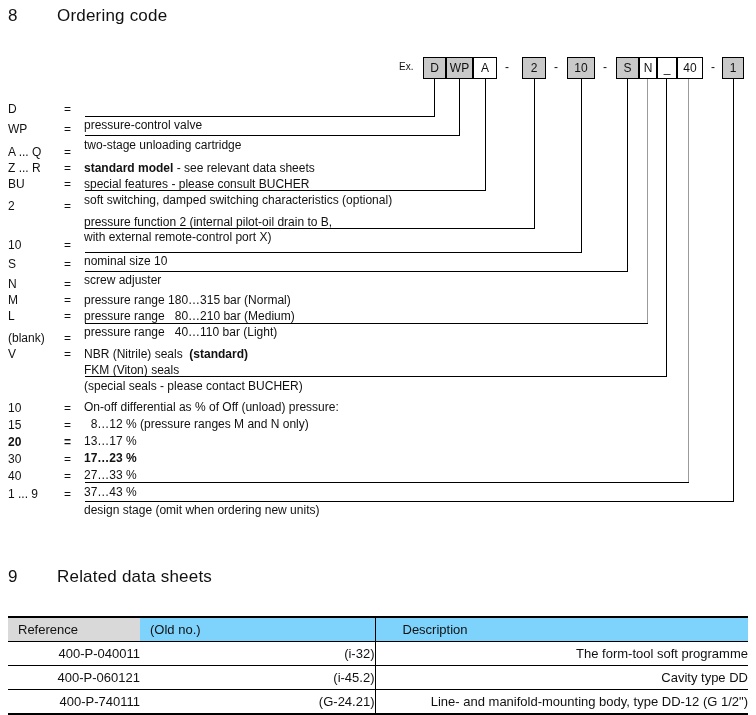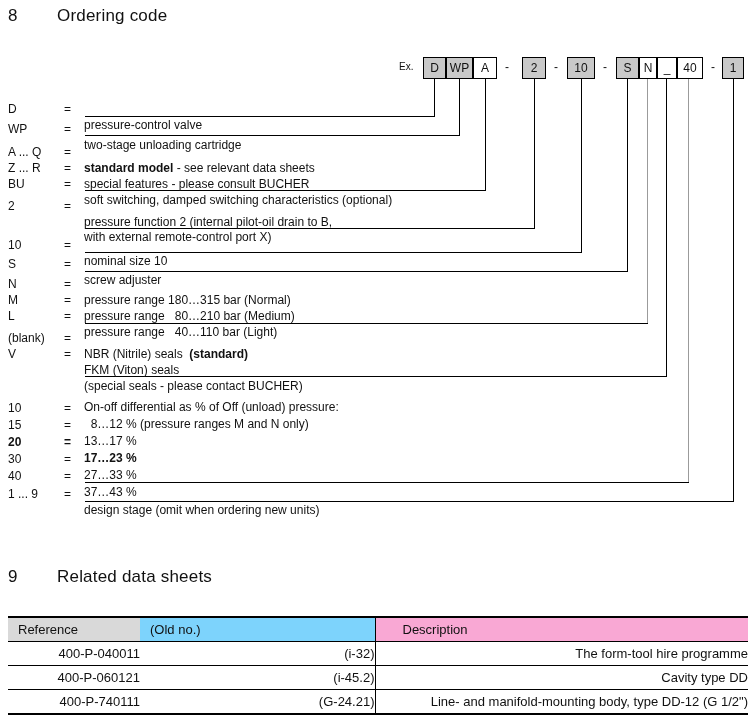--- a/index.html
+++ b/index.html
@@ -203,28 +203,28 @@
     <table class="ds">
       <colgroup>
           <col style="width:132px">
           <col style="width:235px">
           <col style="width:373px">
         </colgroup>
       <thead>
           <tr id="ds-head">
             <th style="background: rgb(217, 217, 217);">Reference</th>
             <th style="background: #7dd3fc;">(Old no.)</th>
-            <th style="background: #f9a8d4; padding-left: 27px;">Description</th>
+            <th style="background: #7dd3fc; padding-left: 27px;">Description</th>
           </tr>
         </thead>
       <tbody id="ds-body">
           <tr>
             <td>400-P-040011</td>
             <td>(i-32)</td>
-            <td>The form-tool hire programme</td>
+            <td>The form-tool soft programme</td>
           </tr>
           <tr>
             <td>400-P-060121</td>
             <td>(i-45.2)</td>
             <td>Cavity type DD</td>
           </tr>
           <tr>
             <td>400-P-740111</td>
             <td>(G-24.21)</td>
             <td>Line- and manifold-mounting body, type DD-12 (G 1/2")</td>

